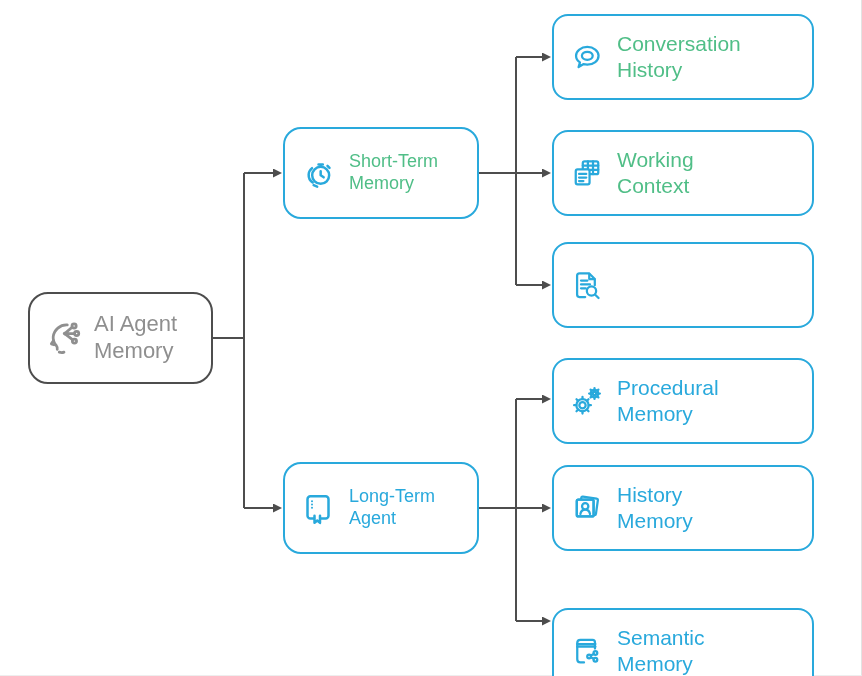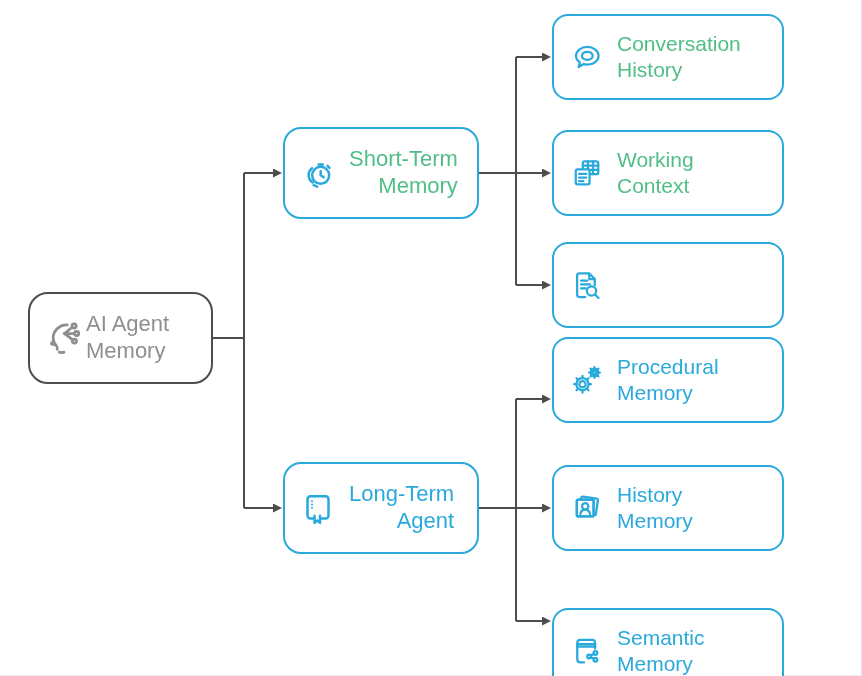--- a/index.html
+++ b/index.html
@@ -11,28 +11,28 @@
   .arrowhead{fill:var(--connector,#4d4d4d);}
   .node{position:absolute;display:flex;align-items:center;background:#fff;
         border:2px solid var(--cyan,#29a9dc);box-sizing:border-box;}
   .node .lbl{white-space:pre-line;line-height:1.22;font-weight:400;}
   .node .ic{display:flex;flex:0 0 auto;color:var(--cyan,#29a9dc);}
   .ic svg{display:block;}
   .ic svg *{stroke:currentColor;fill:none;stroke-width:1.5;stroke-linecap:round;stroke-linejoin:round;}
   .ic svg .fill{fill:currentColor;stroke:none;}
   .ic svg .bg{fill:#fff;}
   .root{left:28px;top:292px;width:185px;height:92px;border-radius:20px;
-        border-color:var(--border-gray,#4d4d4d);padding-left:12px;}
+        border-color:var(--border-gray,#4d4d4d);padding-left:12px;gap:8px;}
   .root .lbl{color:var(--text-gray,#8f8f8f);font-size:22px;}
   .root .ic{color:var(--text-gray,#8f8f8f);}
   .root .ic svg{width:44px;height:44px;}
   .branch{left:283px;width:196px;height:92px;border-radius:18px;padding-left:13px;gap:11px;}
-  .branch .lbl{font-size:22px;text-align:right;}
+  .branch .lbl{font-size:18px;}
   .branch .ic svg{width:40px;height:40px;}
-  .leaf{left:552px;width:232px;height:86px;border-radius:16px;padding-left:15px;gap:12px;}
+  .leaf{left:552px;width:262px;height:86px;border-radius:16px;padding-left:15px;gap:12px;}
   .leaf .lbl{font-size:21px;}
   .leaf .ic svg{width:36px;height:36px;}
   .green-text .lbl{color:var(--green,#50be87);}
   .cyan-text .lbl{color:var(--cyan,#29a9dc);}
 </style>
 </head>
 <body>
 
 <div class="canvas">
 
@@ -136,21 +136,21 @@
       <svg viewBox="0 0 24 24">
         <path d="M10.8 20 H7 c-0.9 0 -1.6 -0.7 -1.6 -1.6 V5.9 c0 -0.9 0.7 -1.6 1.6 -1.6 h6.5 l3.7 3.7 v4.1"></path>
         <path d="M13.5 4.6 v3.4 h3.4"></path>
         <path d="M8 9 h4.3 M8 11.6 h6 M8 14.2 h3.2"></path>
         <circle cx="15" cy="16" r="3.1"></circle>
         <path d="M17.3 18.3 l2.4 2.4"></path>
       </svg>
     </span>
   </div>
 
-  <div class="node leaf cyan-text" style="top:337px">
+  <div class="node leaf cyan-text" style="top:358px">
     <span class="ic">
       <svg viewBox="0 0 24 24">
         <circle cx="9" cy="14.8" r="2.1"></circle>
         <circle cx="9" cy="14.8" r="4.1"></circle>
         <path d="M13.1 14.8 H14.6 M11.9 17.7 L13 18.8 M9 18.9 V20.4 M6.1 17.7 L5 18.8 M4.9 14.8 H3.4 M6.1 11.9 L5 10.8 M9 10.7 V9.2 M11.9 11.9 L13 10.8"></path>
         <circle cx="17" cy="7" r="1.1"></circle>
         <circle cx="17" cy="7" r="2.5"></circle>
         <path d="M19.5 7 H20.6 M17 9.5 V10.6 M14.5 7 H13.4 M17 4.5 V3.4 M18.8 8.8 L19.6 9.6 M15.2 8.8 L14.4 9.6 M15.2 5.2 L14.4 4.4 M18.8 5.2 L19.6 4.4"></path>
       </svg>
     </span>

